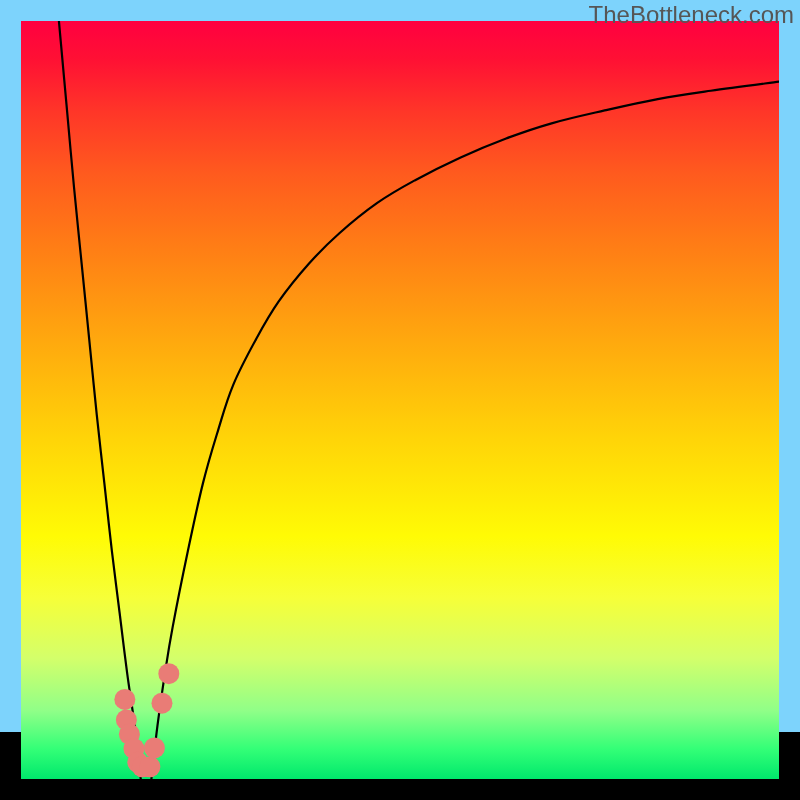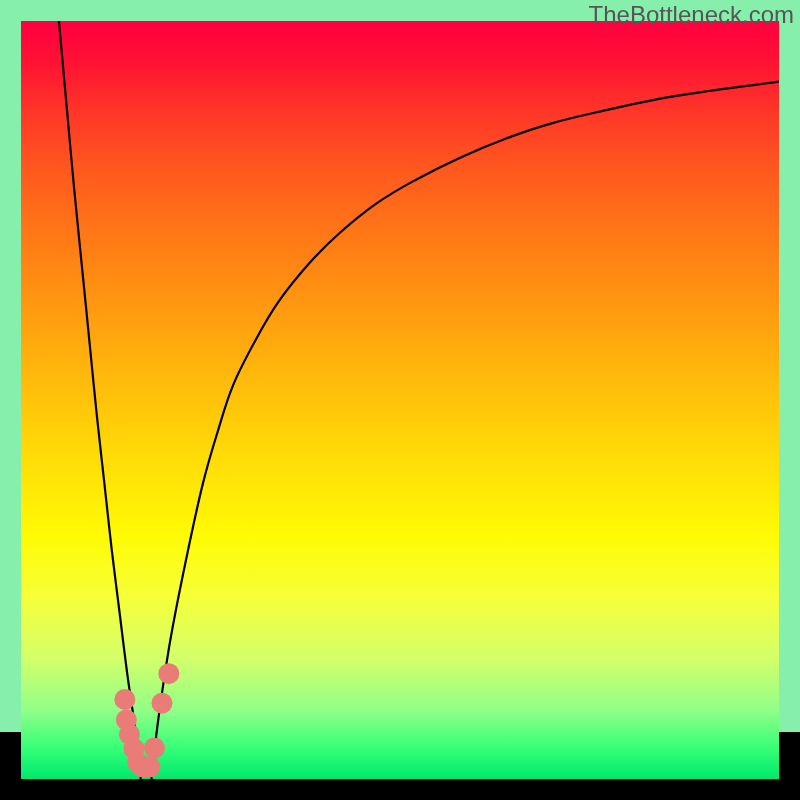--- a/index.html
+++ b/index.html
@@ -1,21 +1,21 @@
 <!DOCTYPE html>
 <html><head>
   <meta charset="utf-8">
   <style>
     * { margin: 0; padding: 0; box-sizing: border-box; }
     html, body { width: 800px; height: 800px; overflow: hidden; background: #000; }
     .stage {
       position: relative;
       width: 800px;
       height: 732px;
-      background: #86efac;
+      background: #7dd3fc;
     }
     .plot-area {
       position: absolute;
       left: 21px;
       top: 21px;
       width: 758px;
       height: 758px;
       background: linear-gradient(to bottom,
         #ff0040 0%,
         #ff1034 5%,

